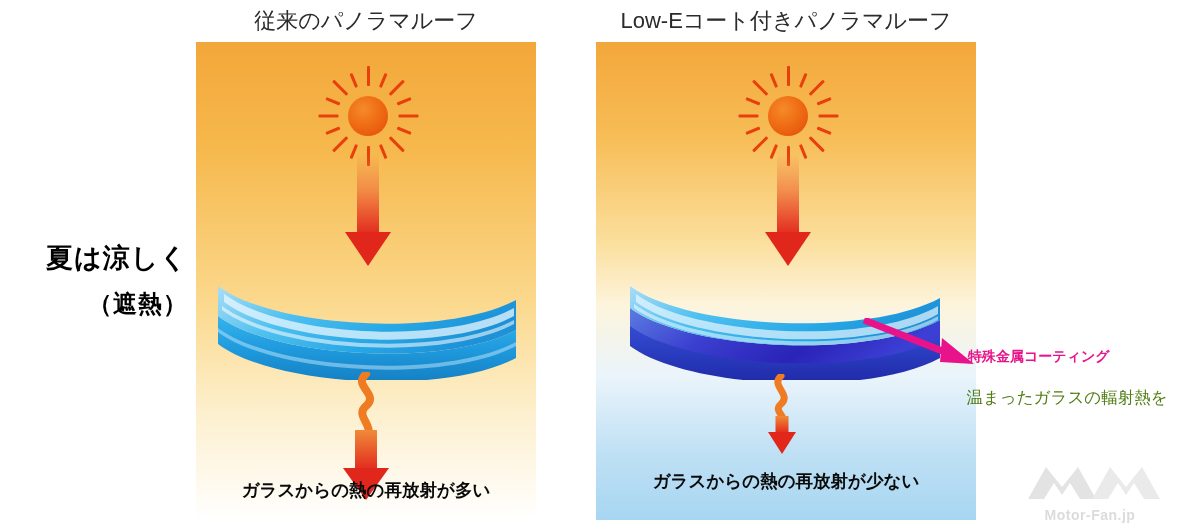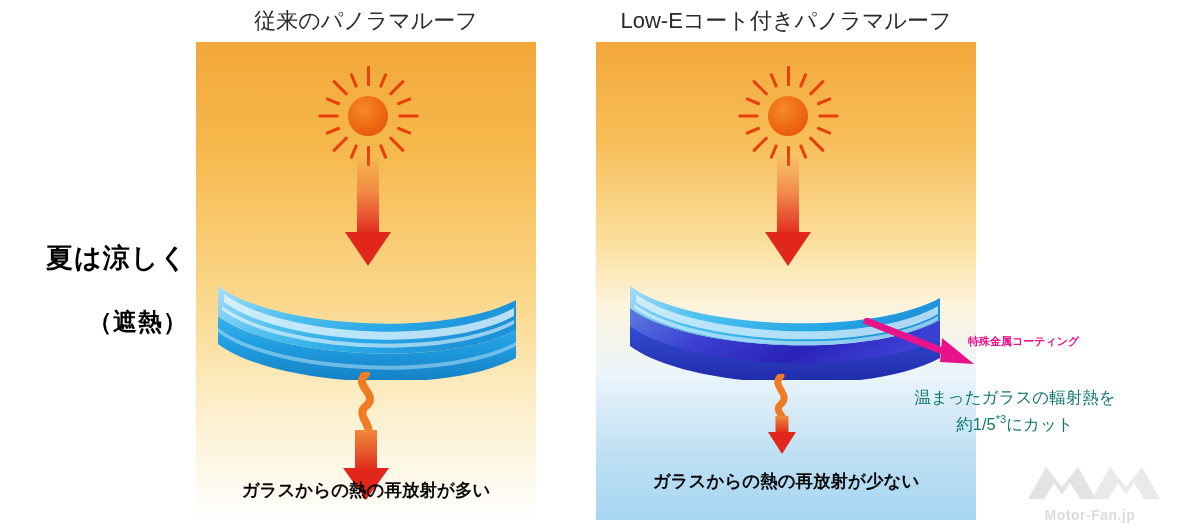--- a/index.html
+++ b/index.html
@@ -10,21 +10,21 @@
     position:relative;overflow:hidden;
   }
   .stage{position:absolute;left:0;top:0;width:1178px;height:529px;}
 
   
   .left-caption{
     position:absolute;left:8px;top:240px;width:180px;
     text-align:right;color:#000;font-weight:bold;
   }
   .left-caption .l1{font-size:27px;letter-spacing:1px;}
-  .left-caption .l2{font-size:24px;margin-top:30px;letter-spacing:1px;}
+  .left-caption .l2{font-size:24px;margin-top:12px;letter-spacing:1px;}
 
   
   .panel-title{
     position:absolute;color:#2b2b2b;font-size:22px;text-align:center;
     white-space:nowrap;
   }
   #title-a{left:196px;top:6px;width:340px;}
   #title-b{left:596px;top:6px;width:380px;}
 
   
@@ -57,26 +57,26 @@
   
   .bottom-label{
     position:absolute;color:#0a0a0a;font-weight:bold;font-size:17.5px;
     text-align:center;white-space:nowrap;
   }
   #label-a{left:196px;top:478px;width:340px;}
   #label-b{left:596px;top:437px;width:380px;margin-top:32px;}
 
   
   .anno-pink{
-    position:absolute;left:968px;top:334px;width:206px;
-    color:#e8138b;font-size:11px;font-weight:bold;white-space:nowrap;
+    position:absolute;left:968px;top:348px;width:206px;
+    color:#e8138b;font-size:14px;font-weight:bold;white-space:nowrap;
   }
   .anno-dark{
-    position:absolute;left:908px;top:385px;width:214px;
-    color:#0f766e;font-size:16.5px;text-align:center;line-height:1.55;
+    position:absolute;left:960px;top:385px;width:214px;
+    color:#4d7c0f;font-size:16.5px;text-align:center;line-height:1.55;
   }
   .anno-dark sup{font-size:11px;vertical-align:super;}
 
   
   .wm{position:absolute;right:10px;bottom:6px;width:156px;height:62px;opacity:.5;}
   .wm .wm-text{
     position:absolute;left:0;bottom:0;width:156px;text-align:center;
     color:#b9b9b9;font-size:14px;font-weight:bold;letter-spacing:.5px;
   }
 </style>
@@ -233,21 +233,20 @@
     <svg width="114" height="56" viewBox="0 0 114 56">
       <path d="M2,2 L88,36" stroke="#e8138b" stroke-width="7" fill="none"></path>
       <path d="M112,46 L80,20 L78,44 Z" fill="#e8138b"></path>
     </svg>
   </div>
 
   <div class="anno-pink">特殊金属コーティング</div>
 
   <div class="anno-dark">
     <div>温まったガラスの輻射熱を</div>
-    <div><span>約1/5</span><sup>*3</sup><span>にカット</span></div>
   </div>
 
   <div class="wm">
     <svg width="156" height="44" viewBox="0 0 156 44">
       <path d="M16,38 L34,6 L50,26 L66,6 L84,38 L68,38 L58,22 L50,34 L42,22 L32,38 Z" fill="#c9c9c9"></path>
       <path d="M80,38 L98,6 L114,26 L130,6 L148,38 L132,38 L122,22 L114,34 L106,22 L96,38 Z" fill="#d6d6d6"></path>
     </svg>
     <div class="wm-text">Motor-Fan.jp</div>
   </div>
 

